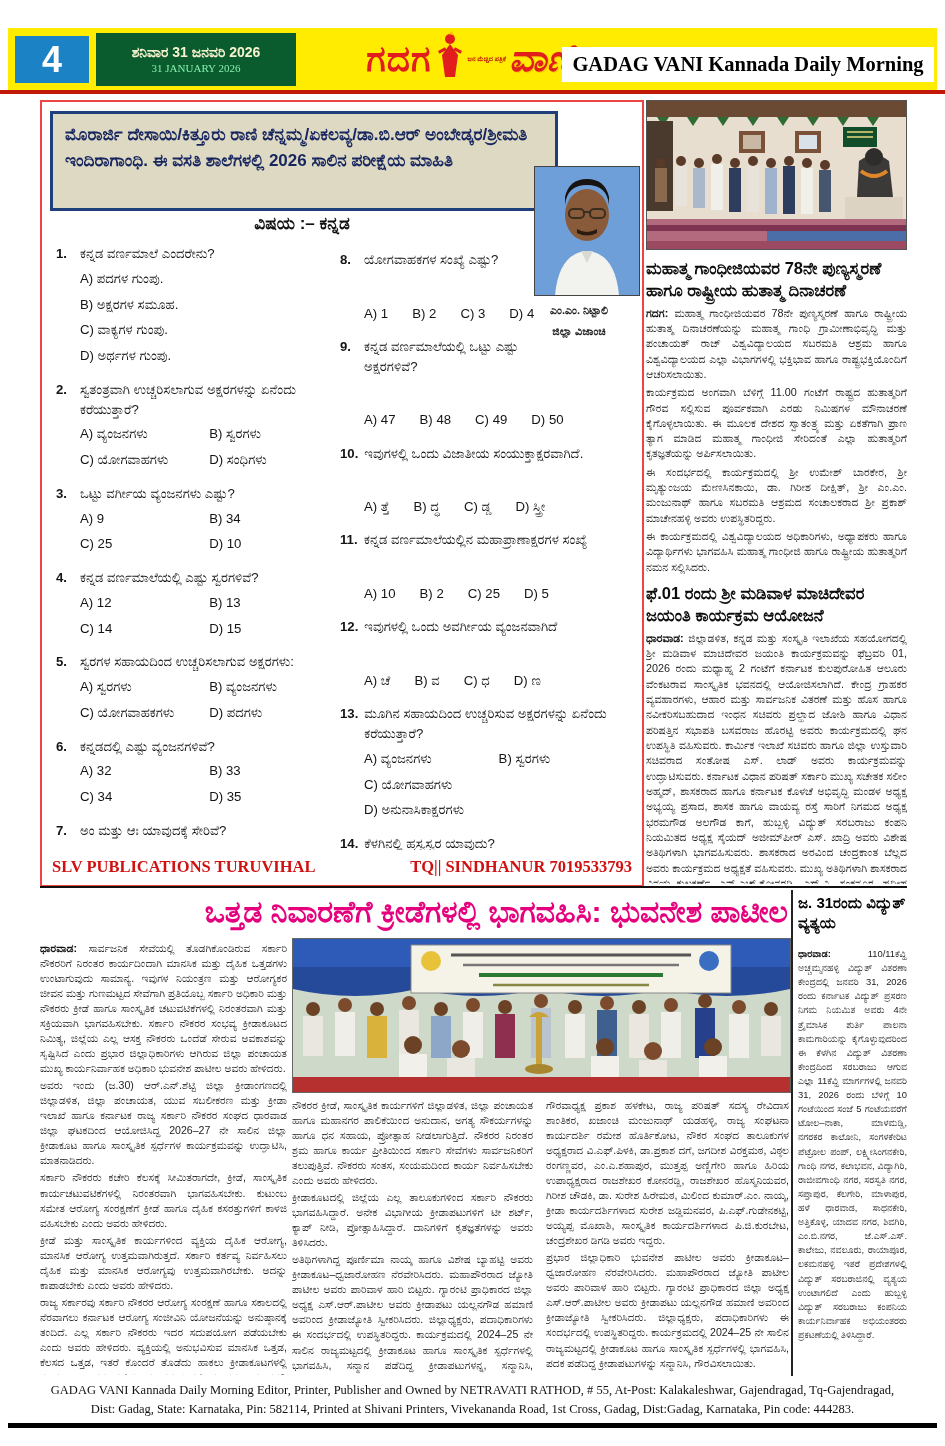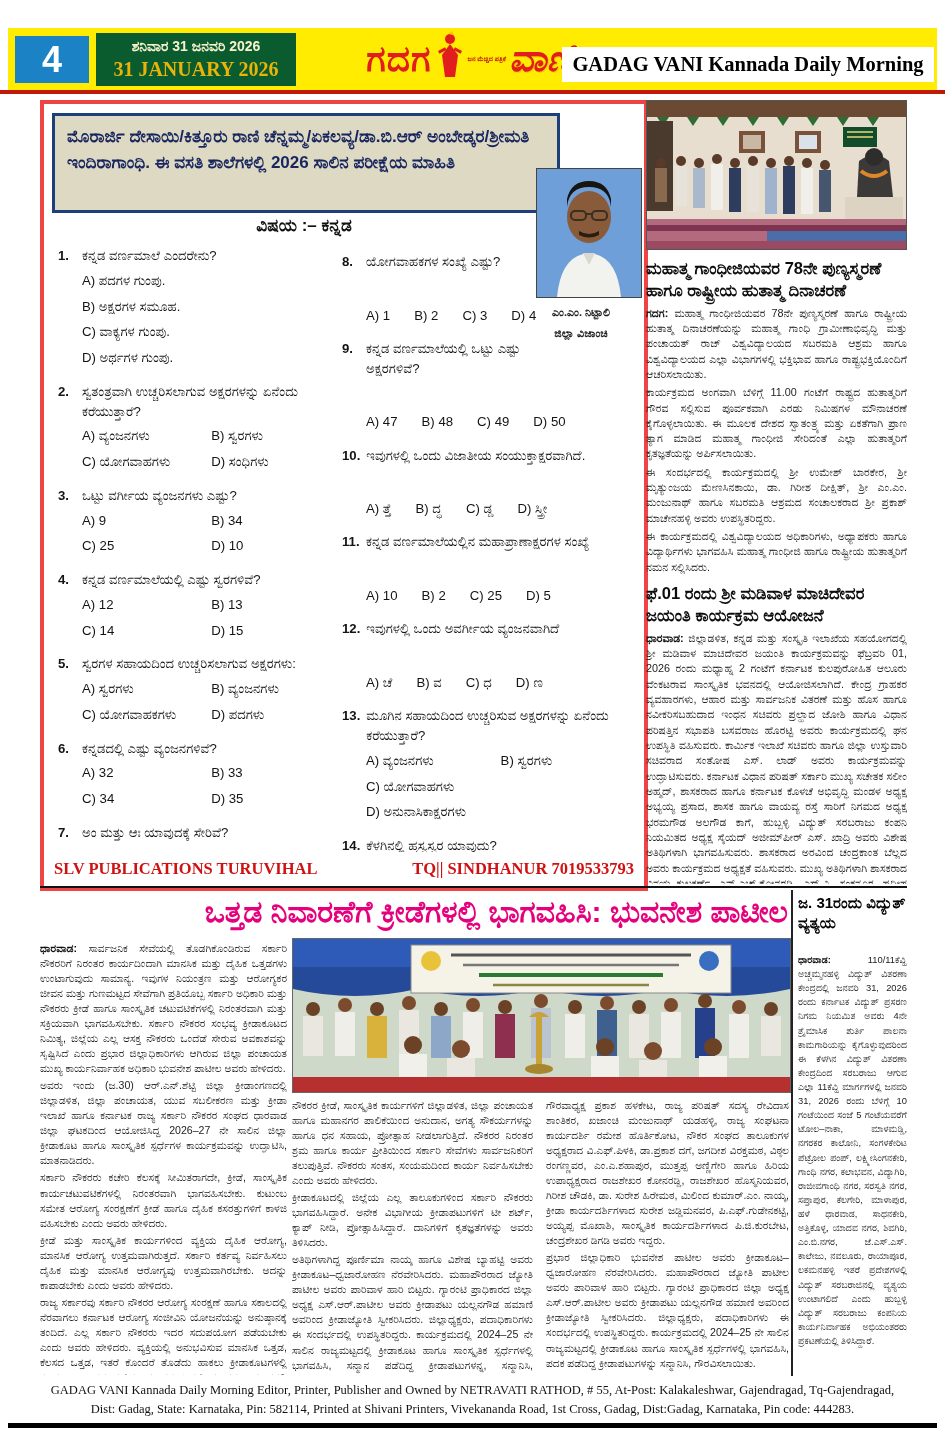--- a/index.html
+++ b/index.html
@@ -6,30 +6,30 @@
   #page{position:relative;width:945px;height:1446px;background:#ffffff;margin:0 auto;
         font-family:"Liberation Sans",sans-serif;overflow:hidden;color:#1a1a1a;}
   
   .band{position:absolute;left:8px;right:8px;top:28px;height:62px;background:#ffec00;}
   .redrule{position:absolute;left:0;right:0;top:90px;height:4px;background:#c21807;}
   .numbox{position:absolute;left:15px;top:36px;width:74px;height:47px;background:#1b82c5;
           display:flex;align-items:center;justify-content:center;color:#fff;font-weight:bold;font-size:36px;}
   .datebox{position:absolute;left:96px;top:33px;width:200px;height:53px;background:#0a5c2e;
            display:flex;flex-direction:column;align-items:center;justify-content:center;line-height:1.3;}
   .datekn{color:#f8f3cf;font-weight:bold;font-size:14px;}
-  .dateen{color:#eab308;font-weight:bold;font-size:20px;font-family:"Liberation Serif",serif;}
+  .dateen{color:#86efac;font-weight:normal;font-size:11px;font-family:"Liberation Serif",serif;}
   .logo{position:absolute;left:320px;top:30px;width:300px;height:58px;display:flex;align-items:center;justify-content:center;gap:3px;}
   .logo-kn1{font-weight:bold;font-size:36px;color:#e11d1d;letter-spacing:1px;}
   .logo-kn2{font-weight:bold;font-size:38px;color:#e11d1d;font-style:italic;text-shadow:1px 1px 0 #f7c800;}
   .logo-tag{display:flex;flex-direction:column;font-size:6.5px;color:#c21807;font-weight:bold;line-height:1.2;max-width:46px;}
   .mast-right{position:absolute;left:562px;top:47px;width:372px;height:35px;background:#ffffff;
               display:flex;align-items:center;justify-content:center;
               font-family:"Liberation Serif",serif;font-weight:bold;font-size:20.5px;color:#000;}
   
-  .quiz{position:absolute;left:40px;top:100px;width:600px;height:783px;border:4px solid #ef4444;background:#fff;}
+  .quiz{position:absolute;left:40px;top:100px;width:600px;height:783px;border:2px solid #ef4444;background:#fff;}
   .qz-head{position:absolute;left:8px;top:9px;width:478px;height:78px;background:#ded9c3;border:3px solid #1d3f7a;
            padding:8px 12px;color:#17265e;font-weight:bold;font-size:17px;line-height:1.55;}
   .qz-photo{position:absolute;left:492px;top:64px;width:104px;height:128px;border:1px solid #444;background:#6f9fd8;}
   .qz-cap{position:absolute;left:474px;top:198px;width:126px;text-align:center;font-weight:bold;font-size:11px;line-height:1.9;color:#222;}
   .qz-subject{position:absolute;left:110px;top:112px;width:300px;text-align:center;font-weight:bold;font-size:17px;color:#111;}
   .qcol{position:absolute;overflow:hidden;}
   #qcol0{left:14px;top:142px;width:280px;height:606px;}
   #qcol1{left:298px;top:148px;width:292px;height:600px;}
   #qcol1 .q:nth-child(-n+2) .qhead{max-width:186px;}
   .q{margin-bottom:11px;font-size:13.2px;color:#141414;}
@@ -56,21 +56,21 @@
   .big-head{position:absolute;left:40px;top:894px;width:748px;text-align:right;
             color:#e5007d;font-weight:bold;font-size:30px;line-height:1.2;}
   .vsep{position:absolute;left:791px;top:890px;width:2px;height:486px;background:#222;}
   .bl-col{position:absolute;left:40px;top:941px;width:247px;height:434px;overflow:hidden;}
   .bl-col p,.bm-col p{margin:0 0 2px 0;font-size:10.6px;line-height:1.42;text-align:justify;color:#1d1d1d;}
   .photo2{position:absolute;left:292px;top:938px;width:497px;height:153px;border:1px solid #666;}
   .bm-col{position:absolute;top:1098px;height:277px;overflow:hidden;}
   #bmcol1{left:292px;width:241px;}
   #bmcol2{left:546px;width:243px;}
   .br-col{position:absolute;left:798px;top:893px;width:109px;height:482px;overflow:hidden;}
-  .br-head{font-weight:bold;font-size:15px;line-height:1.3;color:#000;margin-bottom:21px;}
+  .br-head{font-weight:bold;font-size:15px;line-height:1.3;color:#000;margin-bottom:15px;}
   .br-col .paras p{font-size:9.4px;line-height:1.5;}
   
   .footer{position:absolute;left:40px;top:1381px;width:865px;text-align:center;
           font-family:"Liberation Serif",serif;font-size:12.5px;line-height:1.55;color:#111;}
   .blackbar{position:absolute;left:8px;right:8px;top:1423px;height:5px;background:#000;}
 </style>
 </head>
 <body>
 
 <div id="page">

